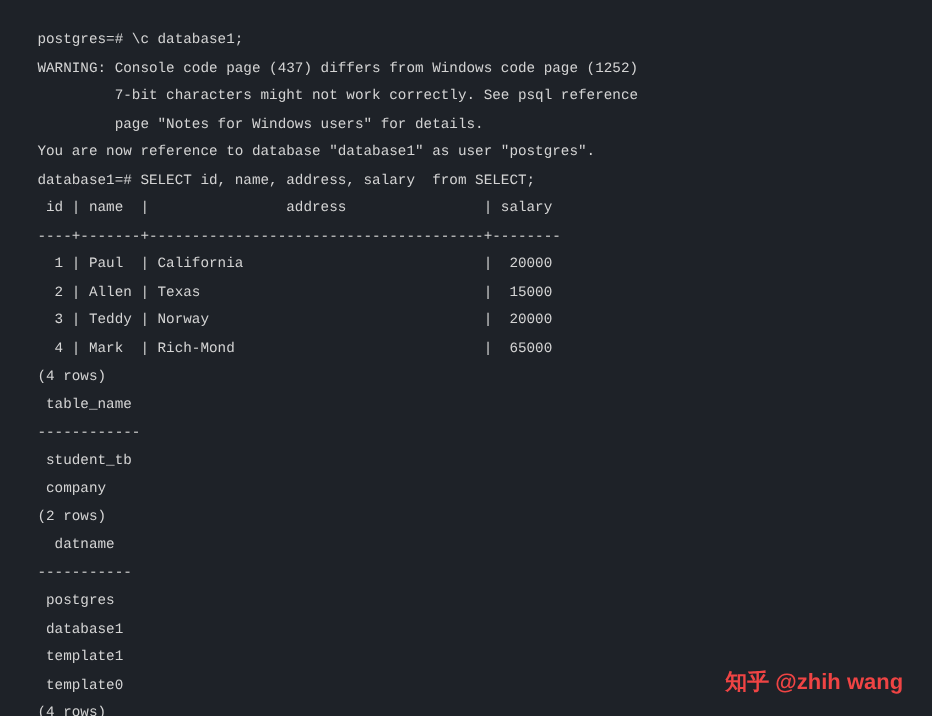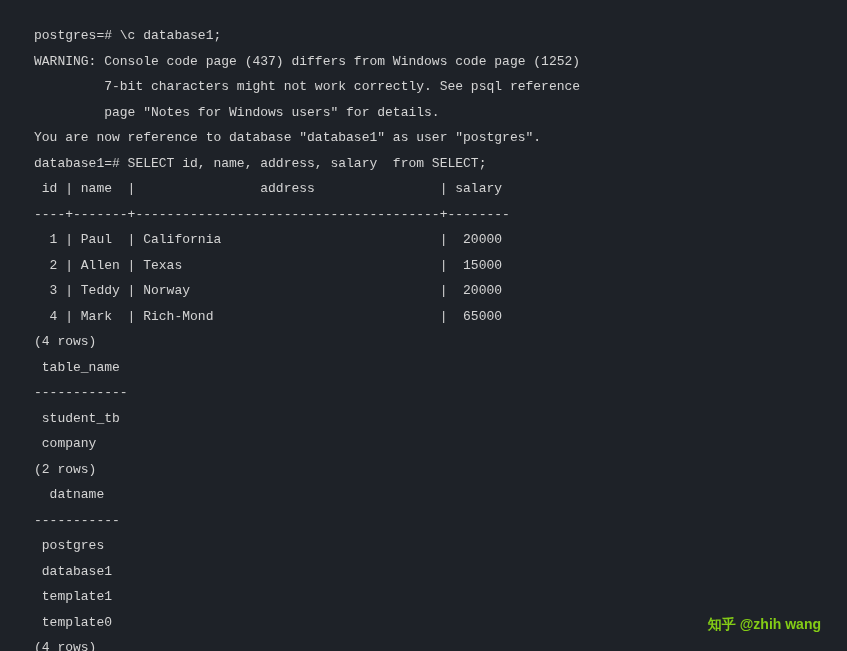--- a/index.html
+++ b/index.html
@@ -27,23 +27,23 @@
 
     .line {
       white-space: pre;
       display: block;
     }
 
     .watermark {
       position: fixed;
       bottom: 10px;
       right: 20px;
-      color: #84cc16;
+      color: #ef4444;
       font-family: sans-serif;
-      font-size: 14px;
+      font-size: 20px;
       font-weight: bold;
     }
   </style>
 </head>
 <body>
 
 <div class="terminal">
 
 <span class="line">postgres=# \c database1;</span>
     <span class="line">WARNING: Console code page (437) differs from Windows code page (1252)</span>

